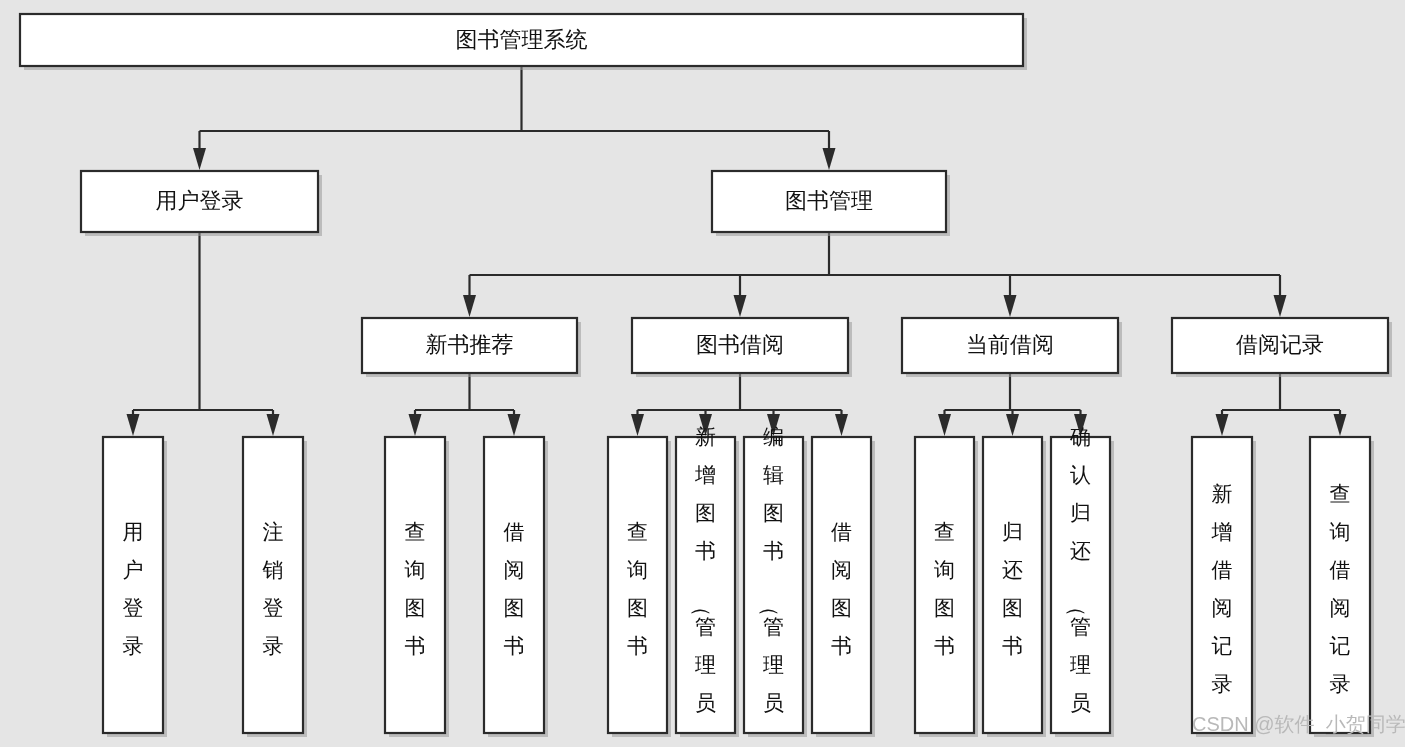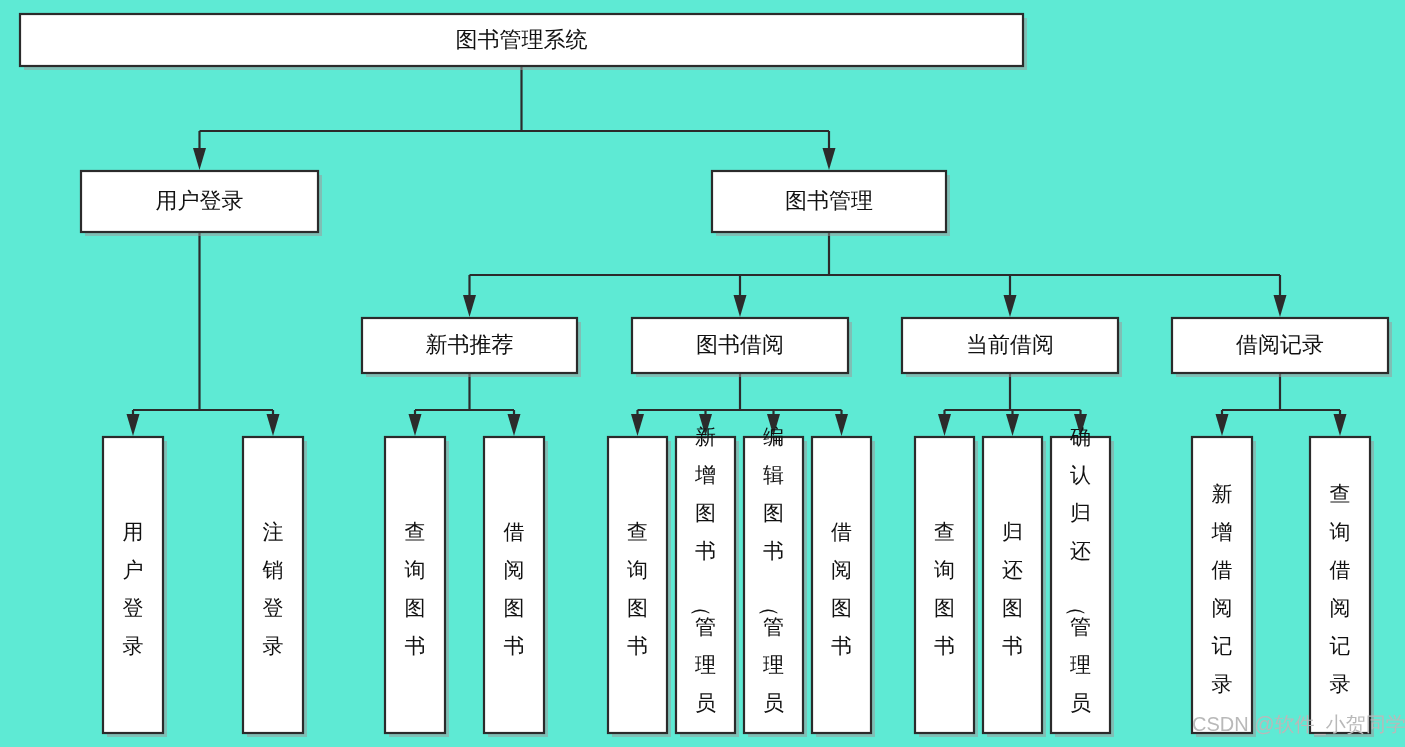--- a/index.html
+++ b/index.html
@@ -7,21 +7,21 @@
     padding: 0;
     background: #ffffff;
   }
   body {
     font-family: "Liberation Sans", "DejaVu Sans", sans-serif;
   }
   #diagram-root {
     position: relative;
     width: 1405px;
     height: 747px;
-    background: #5eead4;
+    background: #e5e5e5;
     overflow: hidden;
   }
   svg.diagram-canvas {
     position: absolute;
     left: 0;
     top: 0;
     width: 1405px;
     height: 747px;
     display: block;
   }

